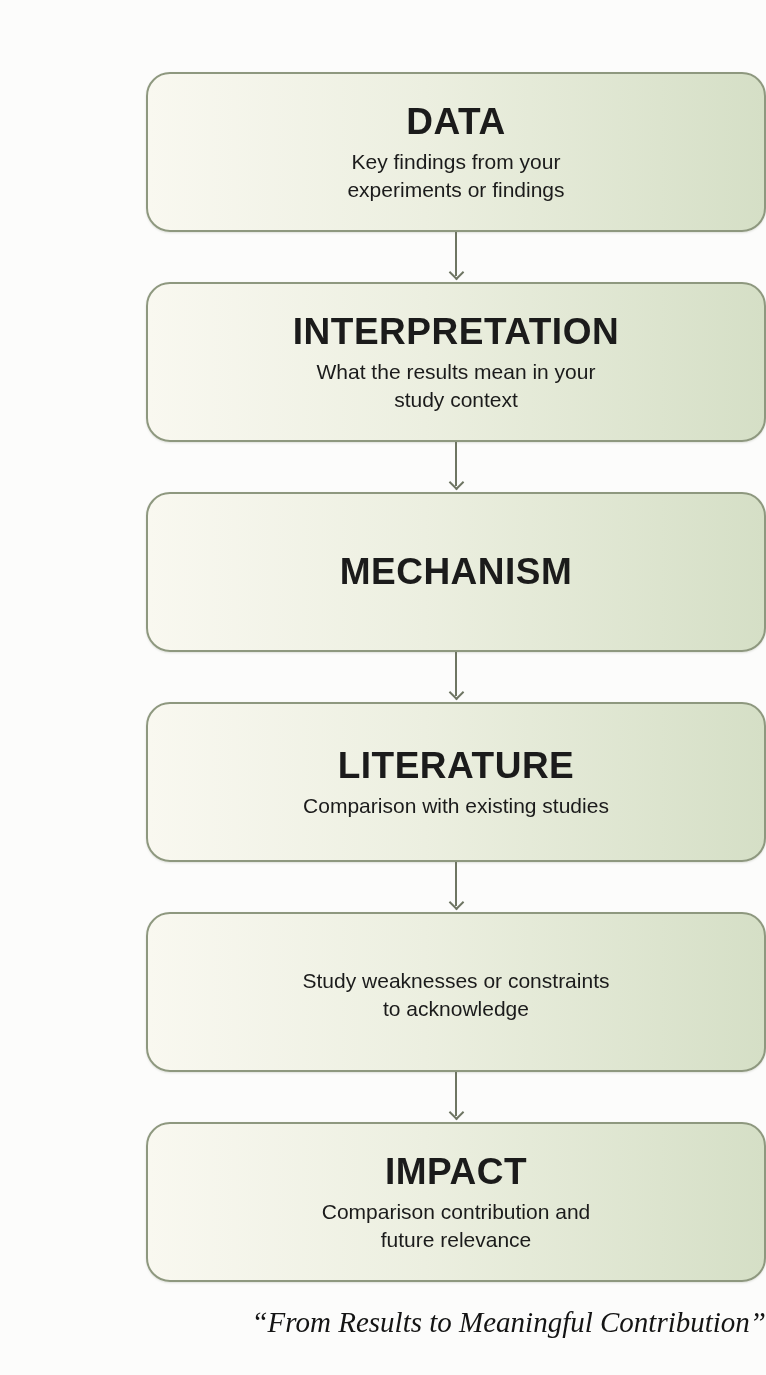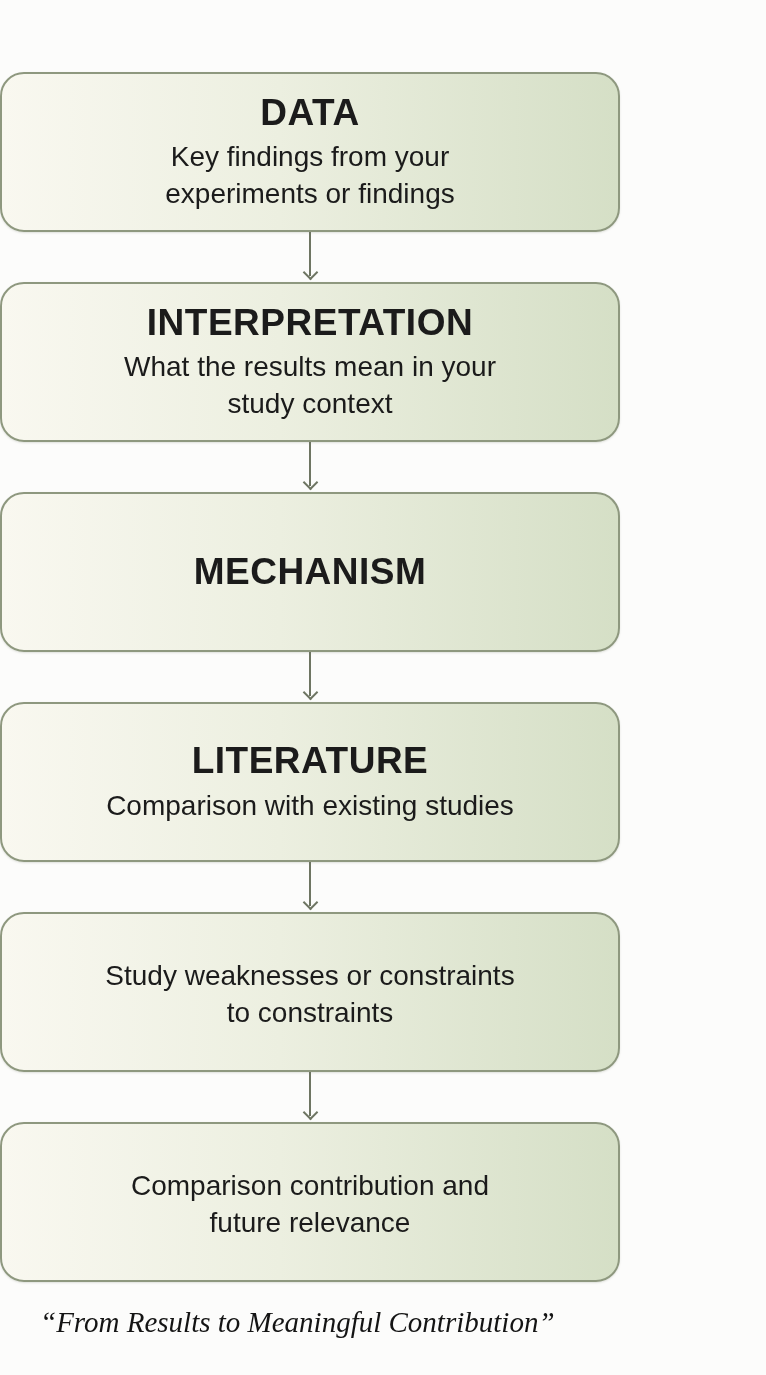--- a/index.html
+++ b/index.html
@@ -11,21 +11,21 @@
     height: 1375px;
     background: var(--page-bg, #fcfcfb);
     overflow: hidden;
   }
   .canvas {
     width: 766px;
     height: 1375px;
     padding-top: 72px;
     display: flex;
     flex-direction: column;
-    align-items: flex-start;
+    align-items: flex-end;
   }
   .flow {
     display: flex;
     flex-direction: column;
     align-items: center;
   }
   .step-box {
     width: 620px;
     height: 160px;
     border: 2px solid var(--box-border, #8e987f);
@@ -40,21 +40,21 @@
   }
   .box-title {
     font-size: 37px;
     font-weight: 600;
     letter-spacing: 0.5px;
     color: var(--text-color, #1b1b1b);
     line-height: 1.15;
   }
   .box-desc {
     margin-top: 5px;
-    font-size: 28px;
+    font-size: 21px;
     font-weight: 400;
     color: var(--text-color, #1b1b1b);
     line-height: 1.3;
   }
   .arrow {
     height: 50px;
     width: 24px;
     position: relative;
     display: flex;
     justify-content: center;
@@ -132,30 +132,31 @@
     </div>
 
     <div class="arrow">
       <div class="shaft"></div>
       <div class="head"></div>
     </div>
 
     <div class="step-box">
       <div class="box-desc">
         <span>Study weaknesses or constraints</span><br>
-        <span>to constraints</span>
+        <span>to acknowledge</span>
       </div>
     </div>
 
     <div class="arrow">
       <div class="shaft"></div>
       <div class="head"></div>
     </div>
 
     <div class="step-box">
+      <div class="box-title">IMPACT</div>
       <div class="box-desc">
         <span>Comparison contribution and</span><br>
         <span>future relevance</span>
       </div>
     </div>
 
   </div>
 
   <div class="footer-quote">“From Results to Meaningful Contribution”</div>
 </div>

